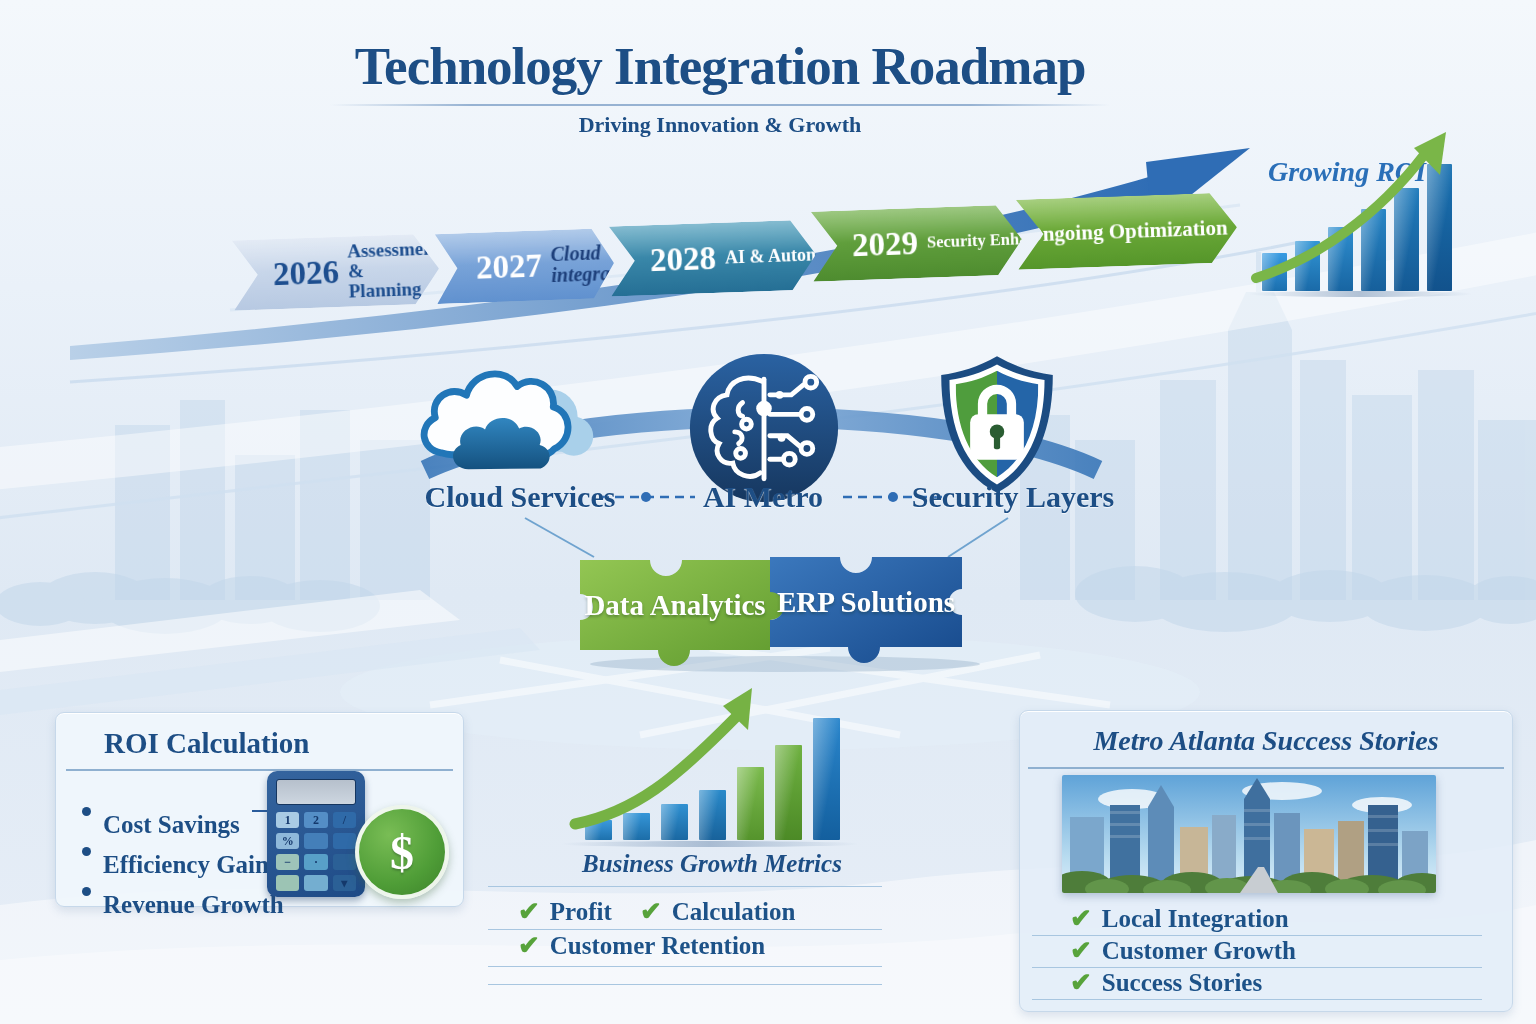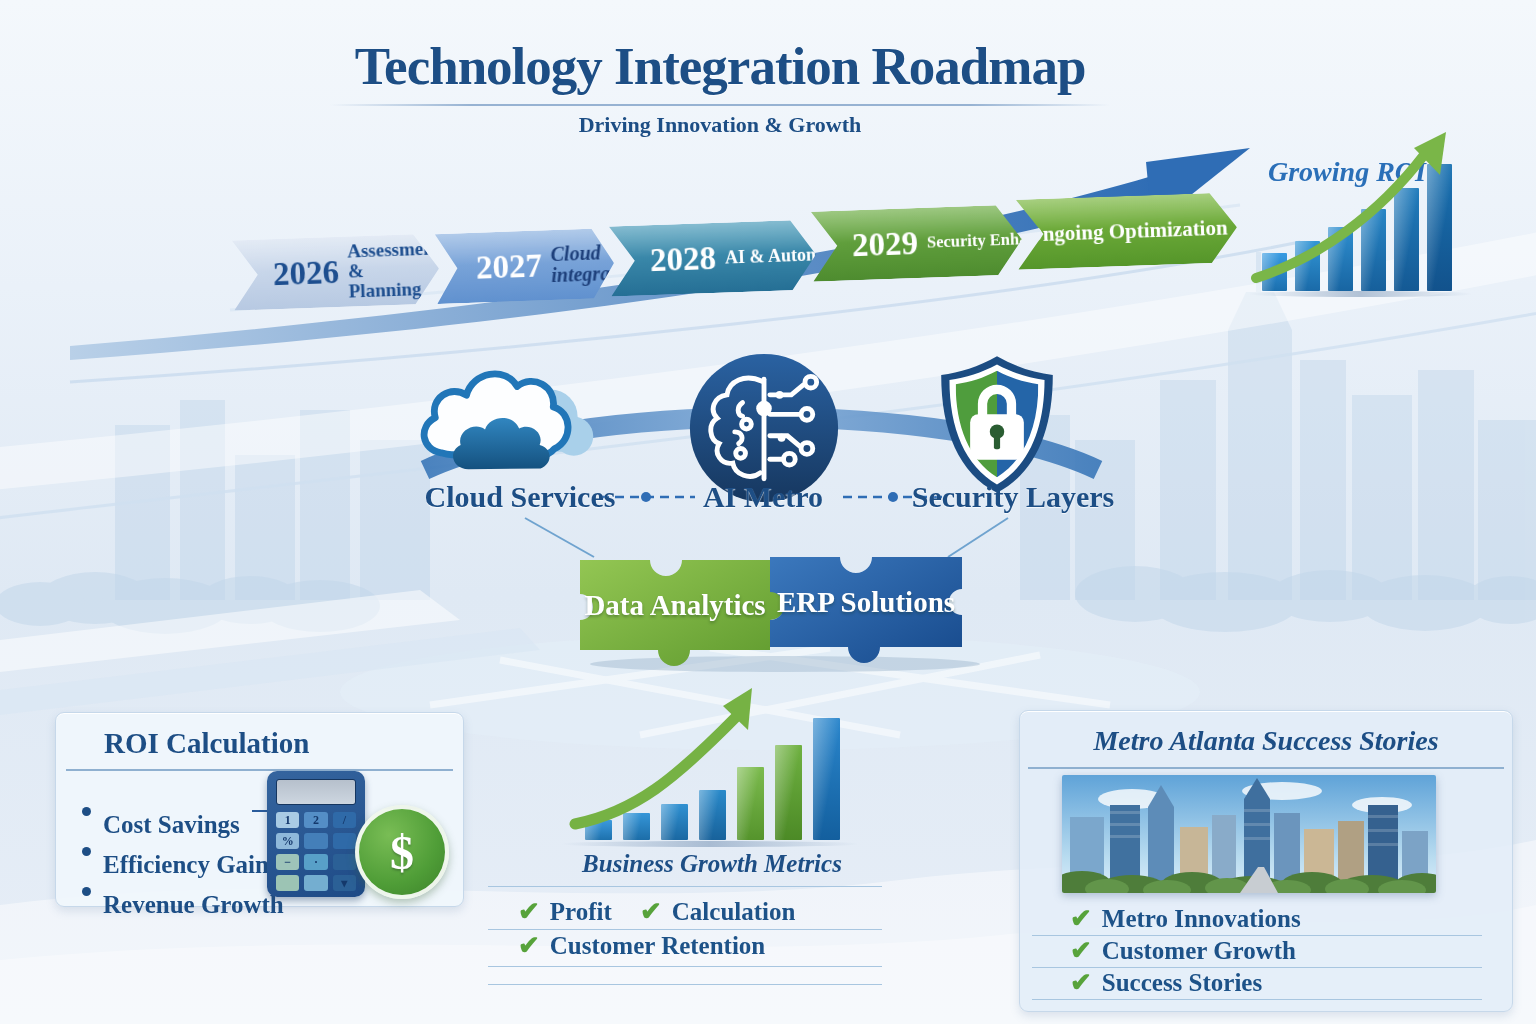--- a/index.html
+++ b/index.html
@@ -428,21 +428,21 @@
           <ellipse cx="165" cy="113" rx="22" ry="10"></ellipse>
             <ellipse cx="225" cy="115" rx="24" ry="10"></ellipse>
           <ellipse cx="285" cy="114" rx="22" ry="10"></ellipse>
             <ellipse cx="340" cy="115" rx="24" ry="10"></ellipse>
         </g>
         <polygon points="178,118 196,92 202,92 216,118" fill="#c8cdd2"></polygon>
       </svg>
     </div>
     <div class="check-row atl-check" style="top:194px;">
       <span class="check">✔</span>
-      <span class="check-text">Metro Innovations</span>
+      <span class="check-text">Local Integration</span>
     </div>
     <div class="sep atl-sep" style="top:224px;"></div>
     <div class="check-row atl-check" style="top:226px;">
       <span class="check">✔</span>
       <span class="check-text">Customer Growth</span>
     </div>
     <div class="sep atl-sep" style="top:256px;"></div>
     <div class="check-row atl-check" style="top:258px;">
       <span class="check">✔</span>
       <span class="check-text">Success Stories</span>

